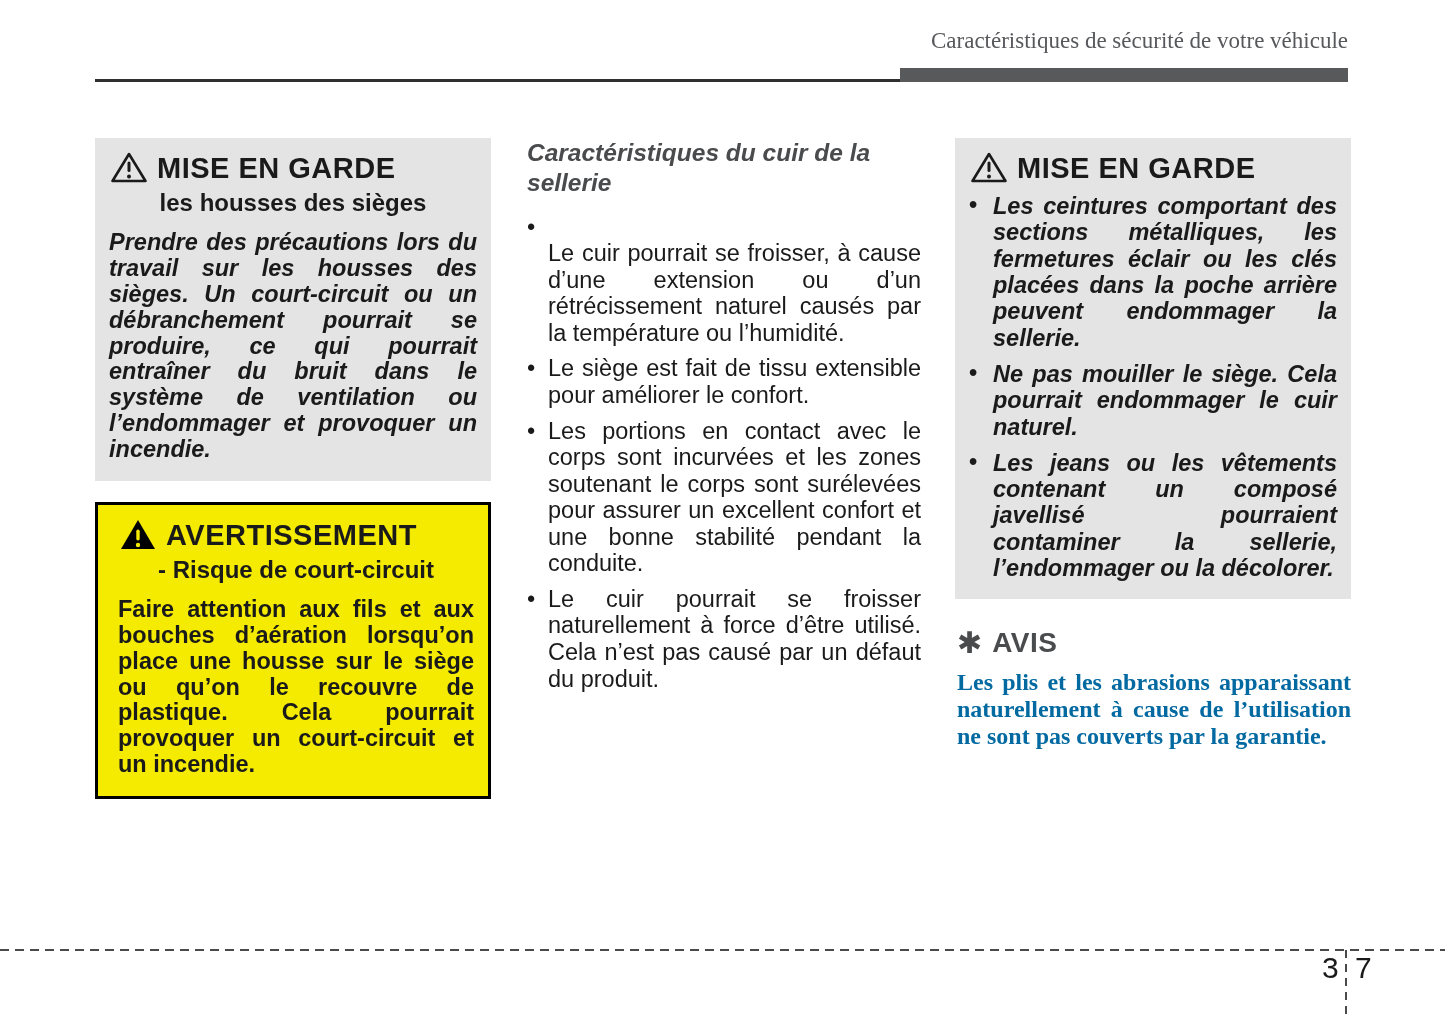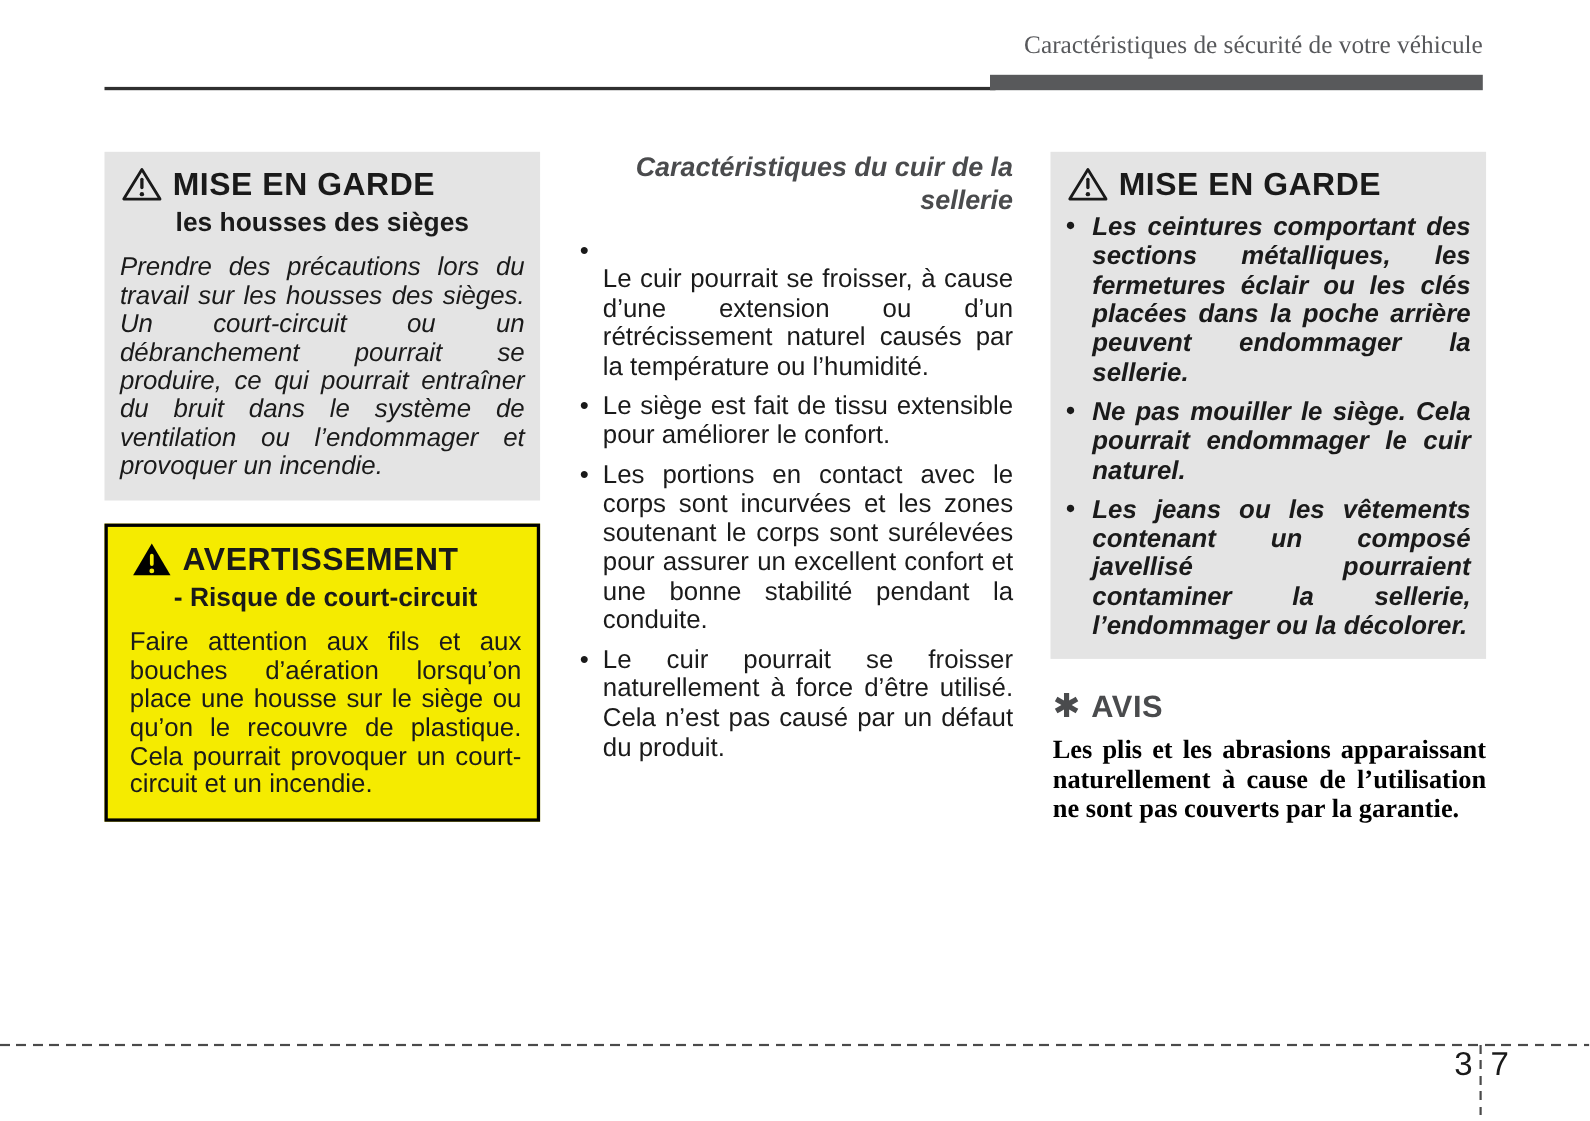--- a/index.html
+++ b/index.html
@@ -58,21 +58,21 @@
   .box-subtitle {
     font-size: 24px;
     font-weight: bold;
     text-align: center;
     line-height: 1.3;
     margin: 2px 0 12px;
   }
   .box-body {
     margin: 0;
     font-size: 23.5px;
-    font-weight: normal;
+    font-weight: bold;
     text-align: justify;
     line-height: 1.1;
   }
   .box-body.italic { font-style: italic; }
 
   .box-bullets { margin-top: 8px; }
   .b-item { display: flex; margin: 0 0 10px; }
   .b-item:last-child { margin-bottom: 0; }
   .b-marker { flex: 0 0 24px; font-size: 23.5px; font-weight: bold; line-height: 1.1; }
   .b-item p {
@@ -82,21 +82,20 @@
   }
 
   
   .section-heading {
     margin: 0 0 16px;
     font-size: 24.5px;
     font-weight: bold;
     font-style: italic;
     color: #4a4b4d;
     line-height: 1.22;
-    text-align: right;
   }
   .mid-list { margin: 0; padding: 0; list-style: none; }
   .mid-item { display: flex; margin: 0; }
   .mid-marker { flex: 0 0 21px; font-size: 23.5px; line-height: 1.13; }
   .mid-item.no-bullet .mid-marker { visibility: hidden; }
   .mid-item p {
     flex: 1; margin: 0 0 9px;
     font-size: 23.5px;
     text-align: justify;
     line-height: 1.13;
@@ -105,21 +104,21 @@
   
   .notice { margin-top: 28px; padding-left: 2px; }
   .notice-title-row { display: flex; align-items: center; gap: 10px; color: #4a4b4d; }
   .asterisk { font-size: 30px; line-height: 1; }
   .notice-title { font-size: 28px; font-weight: bold; letter-spacing: 0.5px; }
   .notice-body {
     margin: 10px 0 0;
     font-family: "Liberation Serif", serif;
     font-size: 24px;
     font-weight: bold;
-    color: #000000;
+    color: #0369a1;
     text-align: justify;
     line-height: 1.12;
   }
 
   
   .dashed-h {
     position: absolute;
     top: 949px; left: 0;
     width: 1445px; height: 2px;
     background: repeating-linear-gradient(90deg, #4a4a4a 0 9px, transparent 9px 15px);

